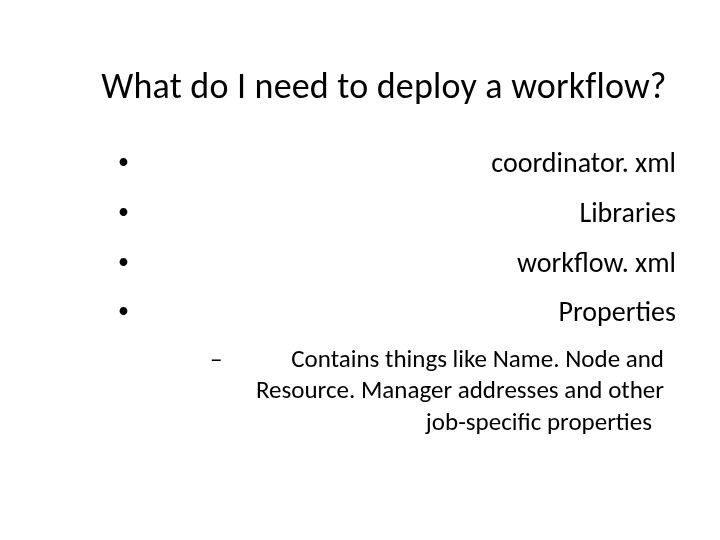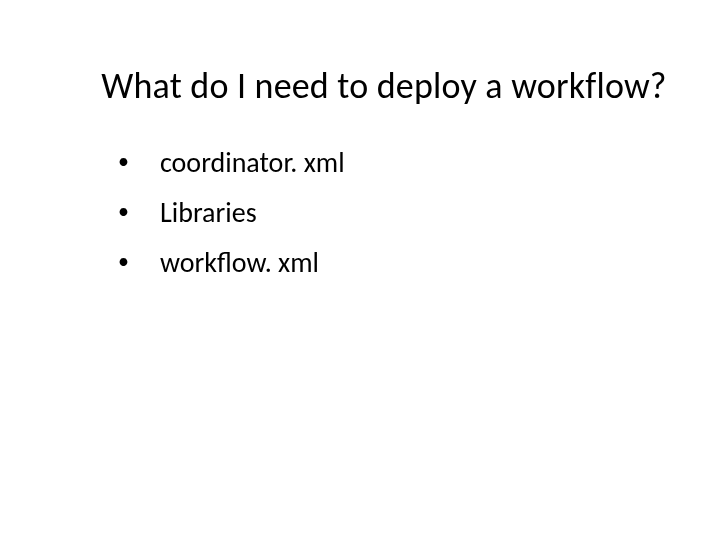--- a/index.html
+++ b/index.html
@@ -18,20 +18,21 @@
     .title {
       font-size: 36px;
       font-weight: 400;
       text-align: center;
       margin-bottom: 36px;
       letter-spacing: 0.2px;
     }
     ul.main-list {
       list-style: none;
       padding-left: 38px;
+      text-align: right;
     }
     ul.main-list > li {
       font-size: 28px;
       line-height: 1.35;
       position: relative;
       padding-left: 30px;
     }
     ul.main-list > li::before {
       content: "•";
       position: absolute;
@@ -67,13 +68,21 @@
 <ul class="main-list">
   <li>
     <span>coordinator. xml</span>
   </li>
   <li>
     <span>Libraries</span>
   </li>
   <li>
     <span>workflow. xml</span>
   </li>
+  <li>
+    <span>Properties</span>
+    <ul class="sub-list">
+      <li>
+        <span>Contains things like Name. Node and Resource. Manager addresses and other job-specific properties</span>
+      </li>
+    </ul>
+  </li>
 </ul>
 
 </body></html>

